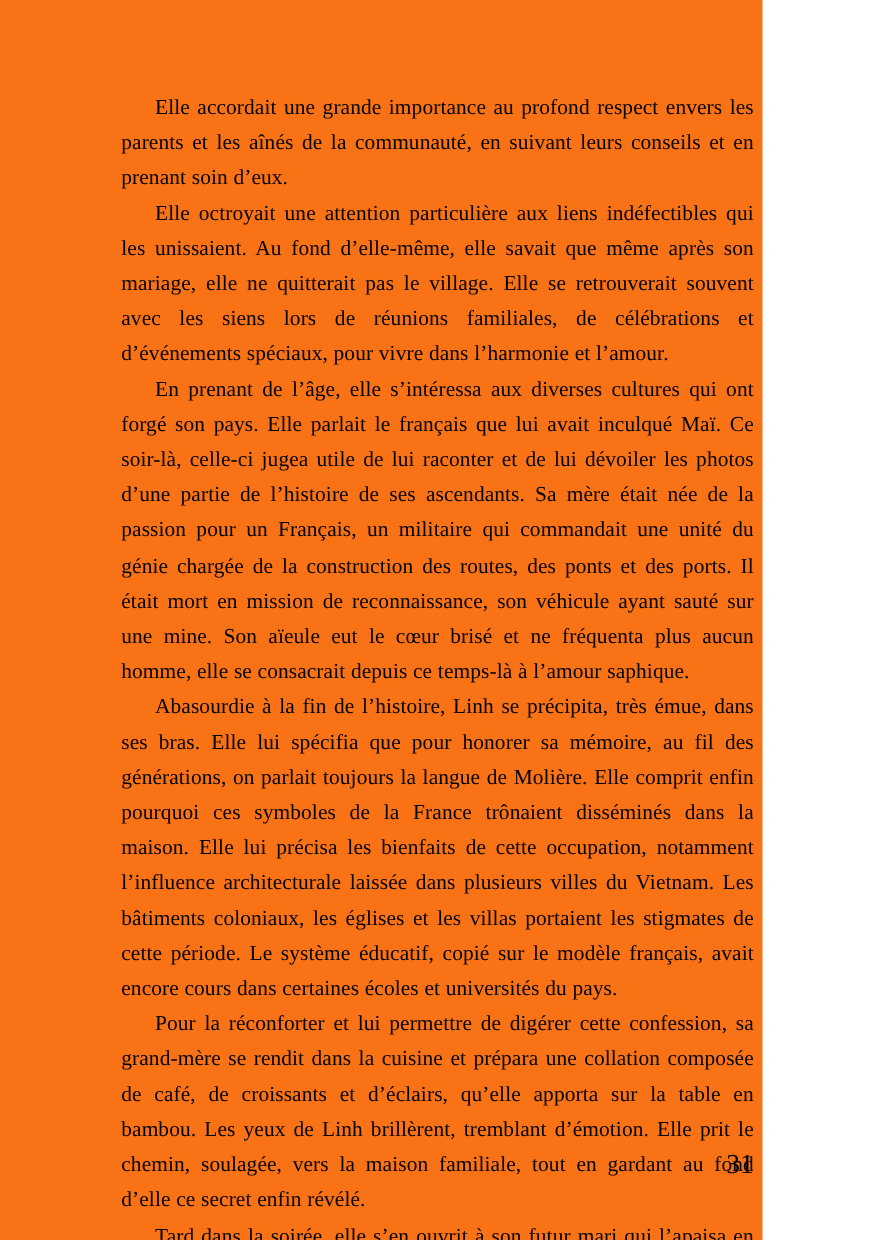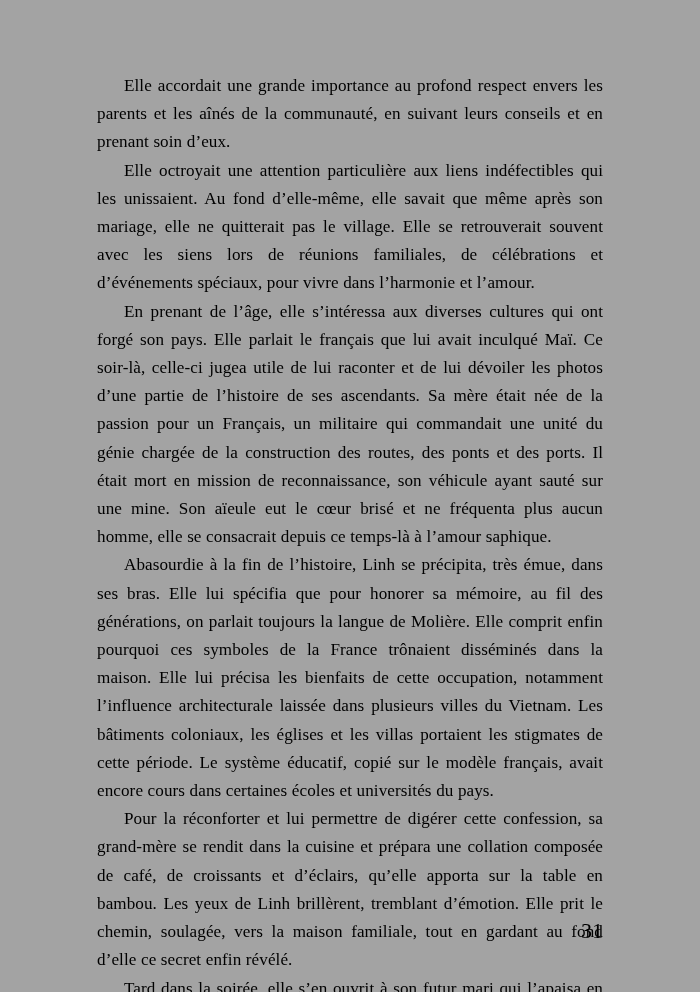--- a/index.html
+++ b/index.html
@@ -9,24 +9,24 @@
   }
   body {
     width: 700px;
     height: 992px;
     font-family: "Liberation Serif", "DejaVu Serif", serif;
     color: #000000;
     -webkit-font-smoothing: antialiased;
   }
   .page {
     position: relative;
-    width: 700px;
+    width: 610px;
     height: 992px;
     box-sizing: border-box;
-    background: #a3a3a3;
+    background: #f97316;
     overflow: hidden;
   }
   .text-block {
     position: absolute;
     left: 97px;
     top: 72px;
     width: 506px;
   }
   p.para {
     margin: 0;

